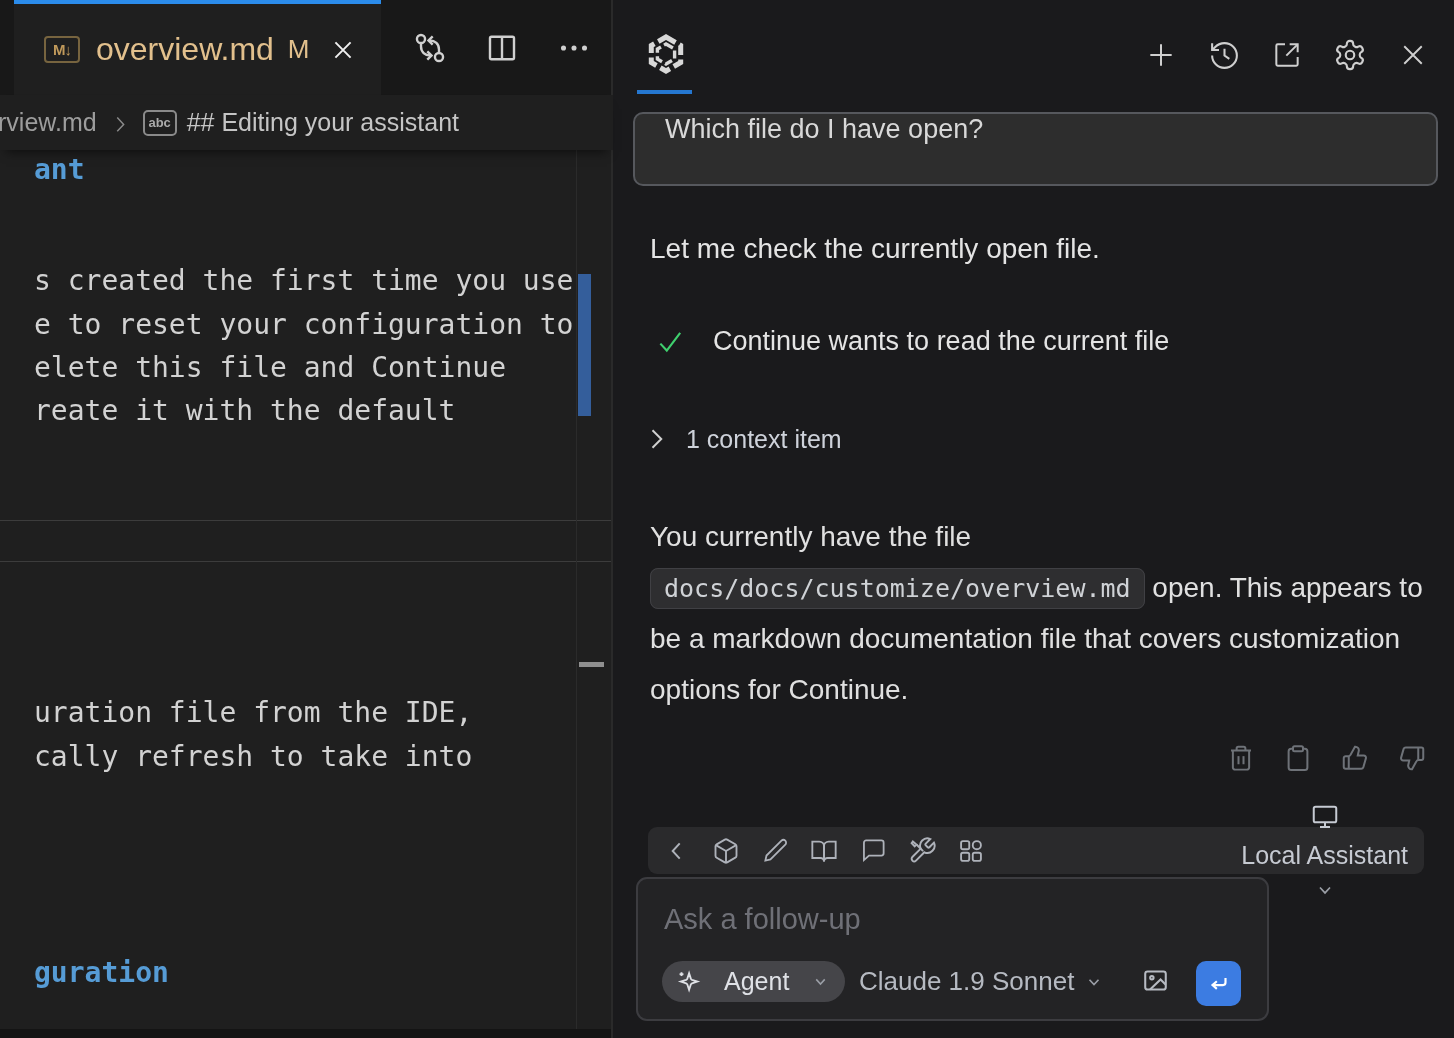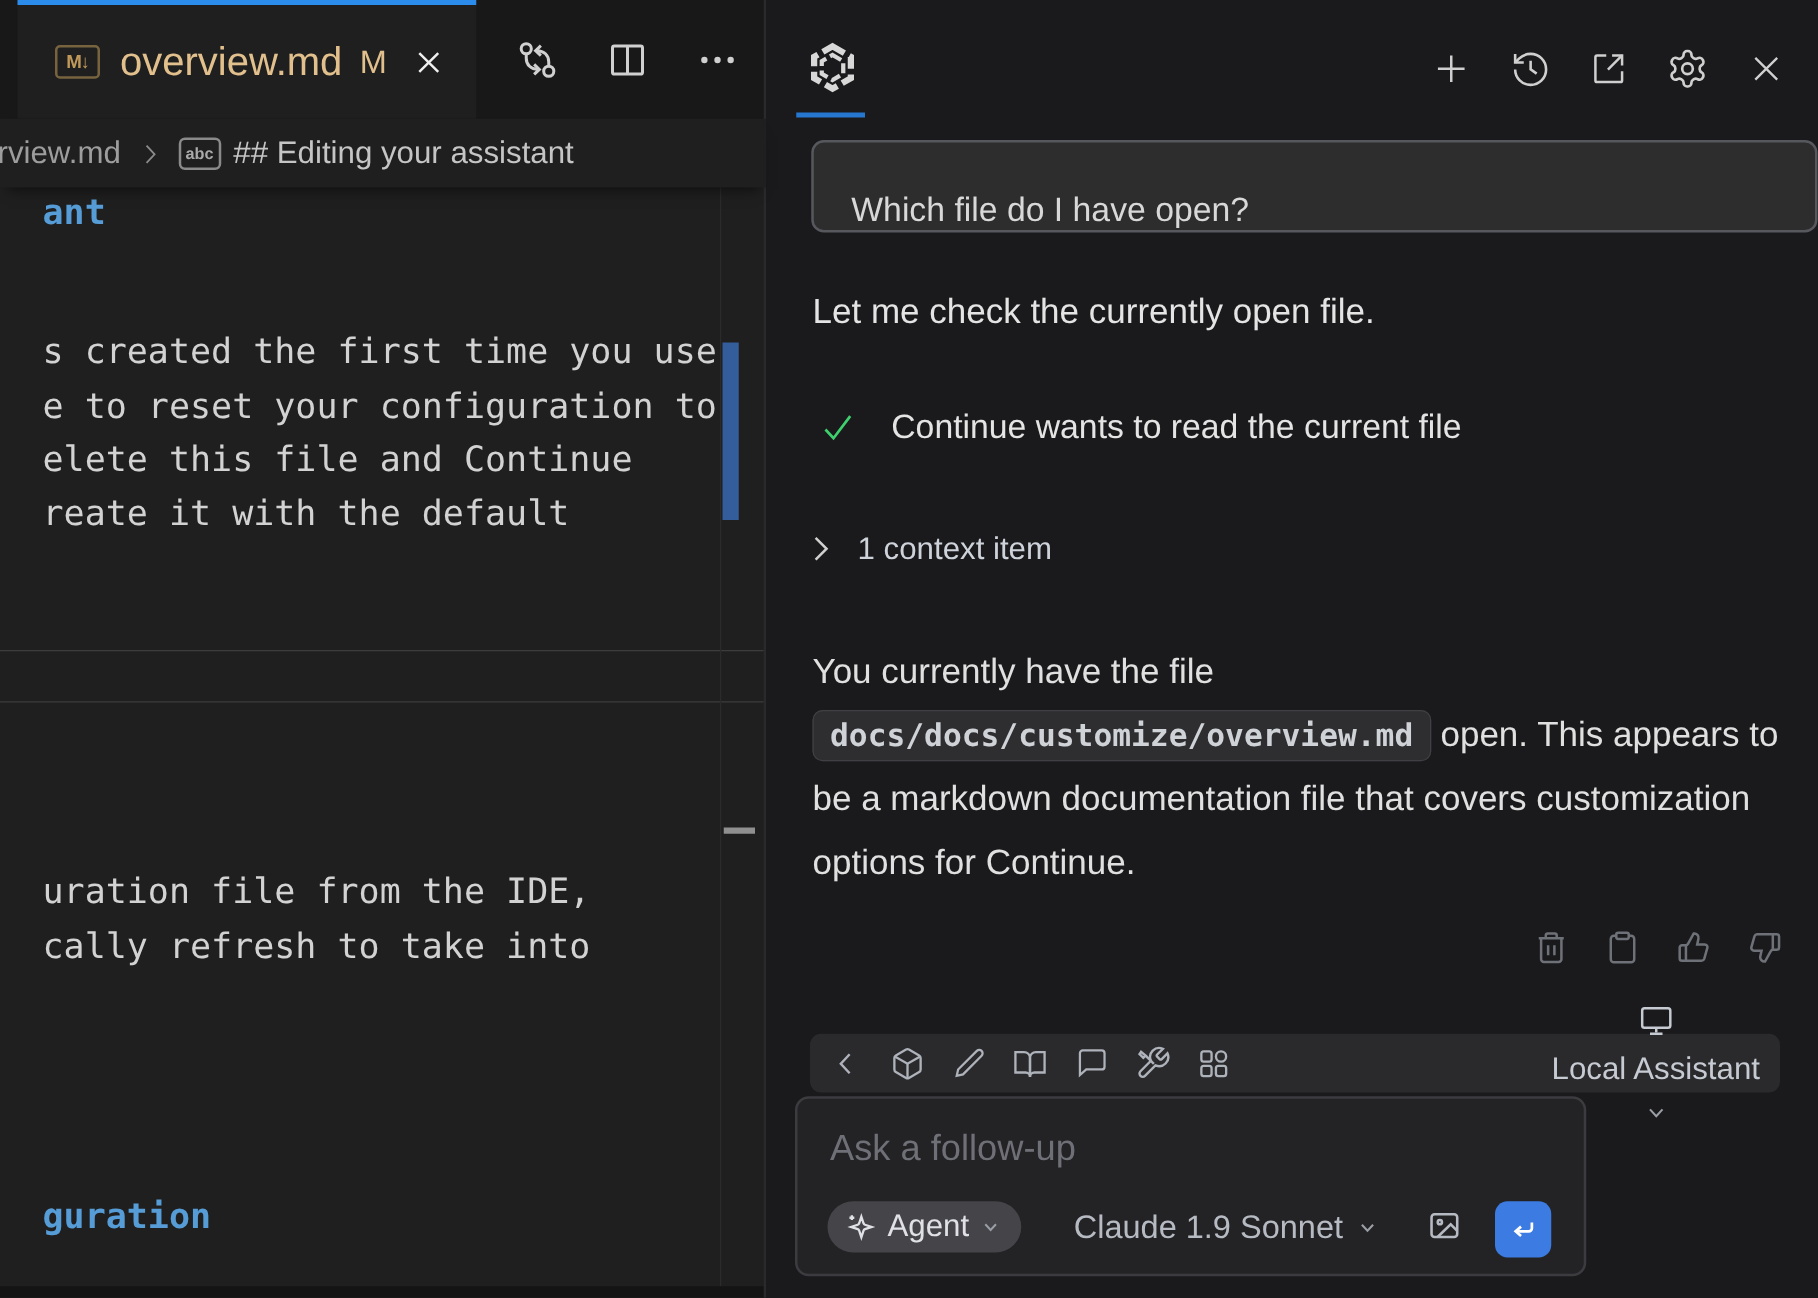--- a/index.html
+++ b/index.html
@@ -42,51 +42,51 @@
 
   
   #panel { position:absolute; left:613px; top:0; width:841px; height:1038px; background:#1a1a1c; color:#e2e2e2; }
   #panel-header { position:absolute; left:0; top:0; width:841px; height:95px; }
   #logo-wrap { position:absolute; left:31px; top:32px; width:44px; height:44px; }
   #logo-underline { position:absolute; left:24px; top:90px; width:55px; height:4px; background:#2577d0; }
   .hdr-icons { position:absolute; right:24px; top:38px; display:flex; gap:29px; align-items:center; color:#cfcfcf; }
   .hdr-icons .icon-btn { width:34px; height:34px; display:flex; align-items:center; justify-content:center; }
 
   #user-card { position:absolute; left:20px; top:112px; width:805px; height:74px; background:#2d2d2d;
-               border:2px solid #56585d; border-radius:10px; display:flex; align-items:flex-end;margin-left:16px; }
+               border:2px solid #56585d; border-radius:10px; display:flex; align-items:flex-start; }
   #user-card span { margin-left:30px; font-size:27px; color:#d8d8d8; }
 
   #assistant-intro { position:absolute; left:37px; top:233px; font-size:28px; color:#e4e4e4; }
 
   #tool-row { position:absolute; left:42px; top:326px; display:flex; align-items:center; gap:28px; }
   #tool-row .tool-text { font-size:27px; color:#e4e4e4; }
 
   #context-row { position:absolute; left:29px; top:425px; display:flex; gap:16px; color:#ced2da; }
   #context-row .ctx-text { font-size:25px; }
 
   #answer { position:absolute; left:37px; top:512px; width:790px; font-size:28px; line-height:50.5px; color:#e0e0e0; }
   .code-chip { font-family:"DejaVu Sans Mono", monospace; font-size:25px; color:#cfd2d6;
-               background:#2e2e30; border:1px solid #404044; border-radius:8px; padding:5px 13px;font-weight:bold; }
+               background:#2e2e30; border:1px solid #404044; border-radius:8px; padding:5px 13px; }
 
   #feedback-row { position:absolute; right:26px; top:742px; display:flex; gap:25px; color:#6e7278; }
   #feedback-row .icon-btn { width:32px; height:32px; display:flex; align-items:center; justify-content:center; }
 
   #lump-bar { position:absolute; left:35px; top:827px; width:776px; height:47px; background:#2a2a2c;
               border-radius:9px; display:flex; align-items:center; color:#aeb2ba; }
   #lump-bar .lump-icons { display:flex; align-items:center; gap:19px; margin-left:14px; }
   #lump-bar .icon-btn { width:30px; height:30px; display:flex; align-items:center; justify-content:center; }
   #assistant-select { margin-left:auto; margin-right:16px; display:flex; align-items:center; gap:10px; color:#c6cad2; font-size:25px;flex-direction:column; }
 
   #input-box { position:absolute; left:23px; top:877px; width:633px; height:144px; background:#232325;
                border:2px solid #3c3c40; border-radius:11px; }
   #input-field { position:absolute; left:26px; top:18px; width:740px; height:44px; background:transparent; border:none; outline:none;
                  font-size:29px; color:#d4d4d4; font-family:"Liberation Sans", sans-serif; }
   #input-field::placeholder { color:#6f7077; opacity:1; }
   #mode-pill { position:absolute; left:24px; top:82px; height:41px; padding:0 16px 0 13px; background:#454549;
-               border-radius:21px; display:flex; align-items:center; gap:9px; color:#dfe1e6; font-size:25px; }
+               border-radius:21px; display:flex; align-items:center; gap:23px; color:#dfe1e6; font-size:25px; }
   #mode-pill .chev { color:#9a9ea6; }
   #model-select { position:absolute; left:221px; top:82px; height:41px; display:flex; align-items:center; gap:11px;
                   color:#b6bac2; font-size:26px; }
   #attach-icons { position:absolute; left:503px; top:87px; display:flex; gap:24px; align-items:center; color:#b6bac2; }
   #at-glyph { font-size:28px; line-height:1; }
   #send-btn { position:absolute; right:26px; top:82px; width:45px; height:45px; background:#3c7ce2; border-radius:10px;
               display:flex; align-items:center; justify-content:center; }
 </style>
 </head>
 <body>

